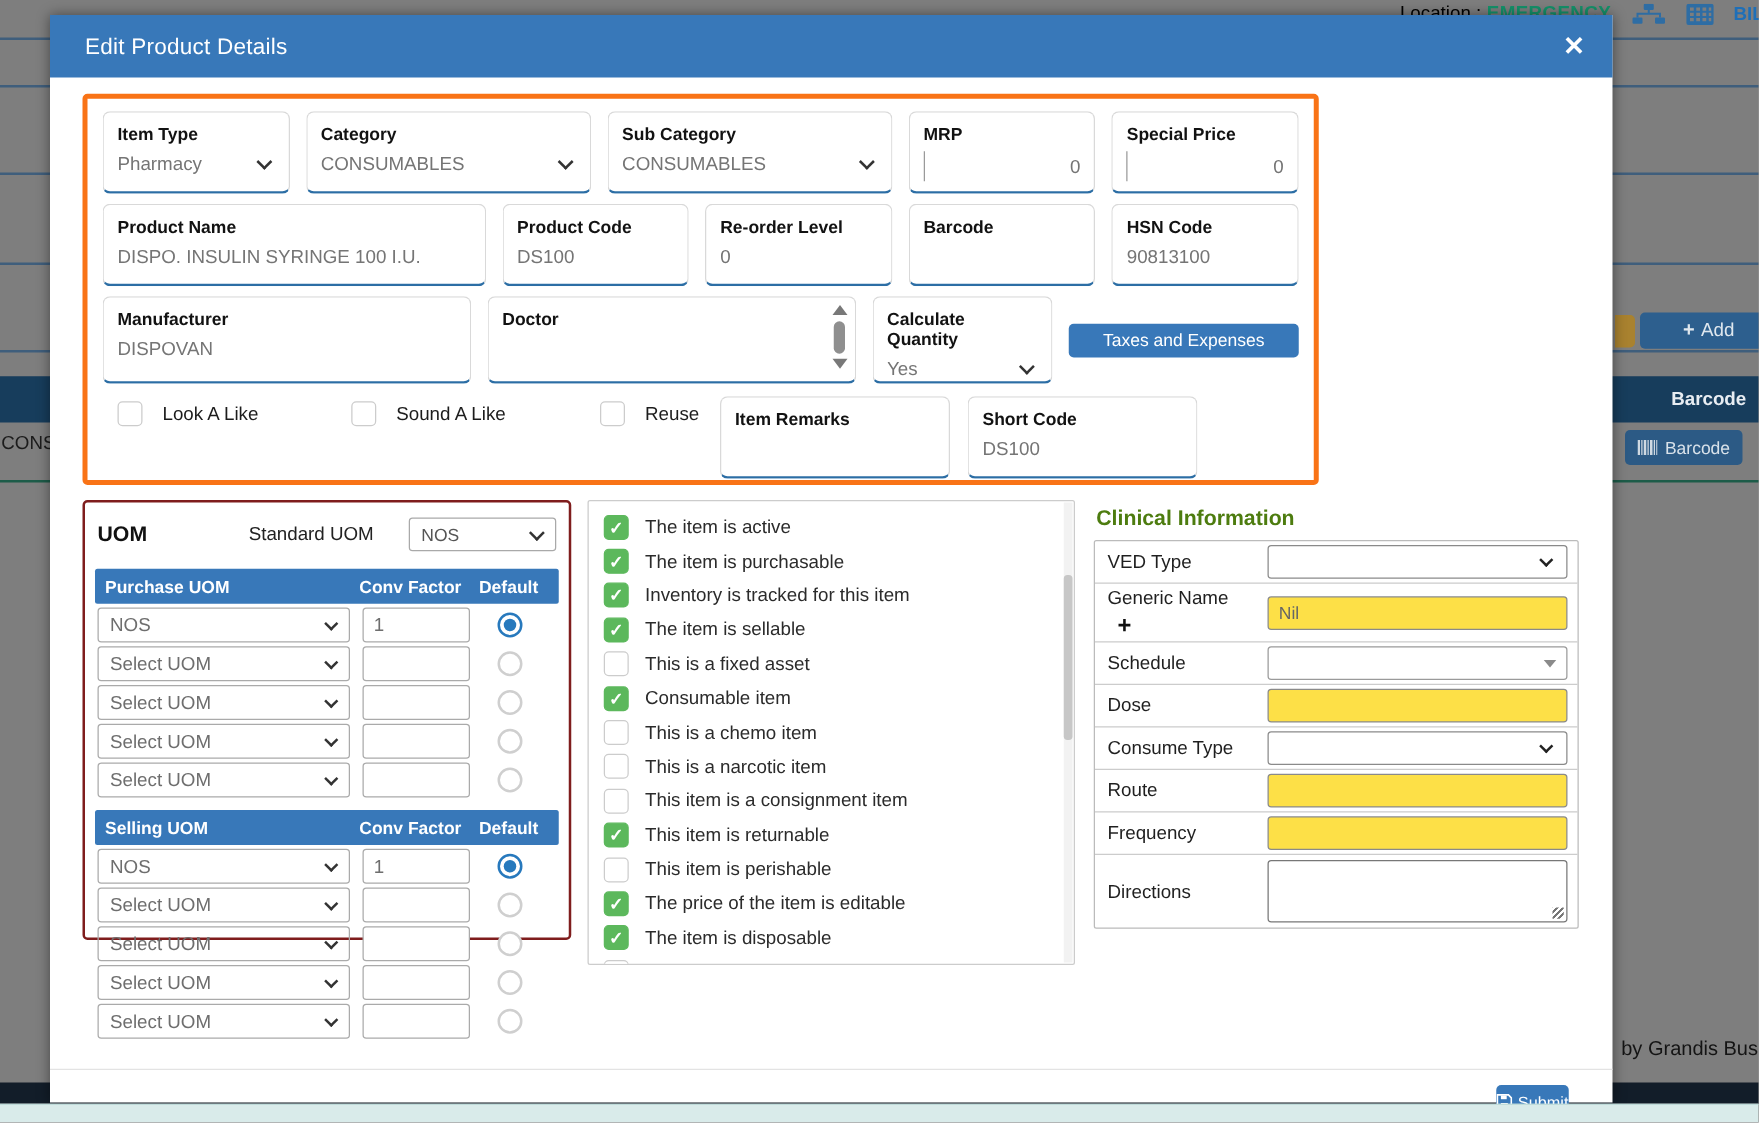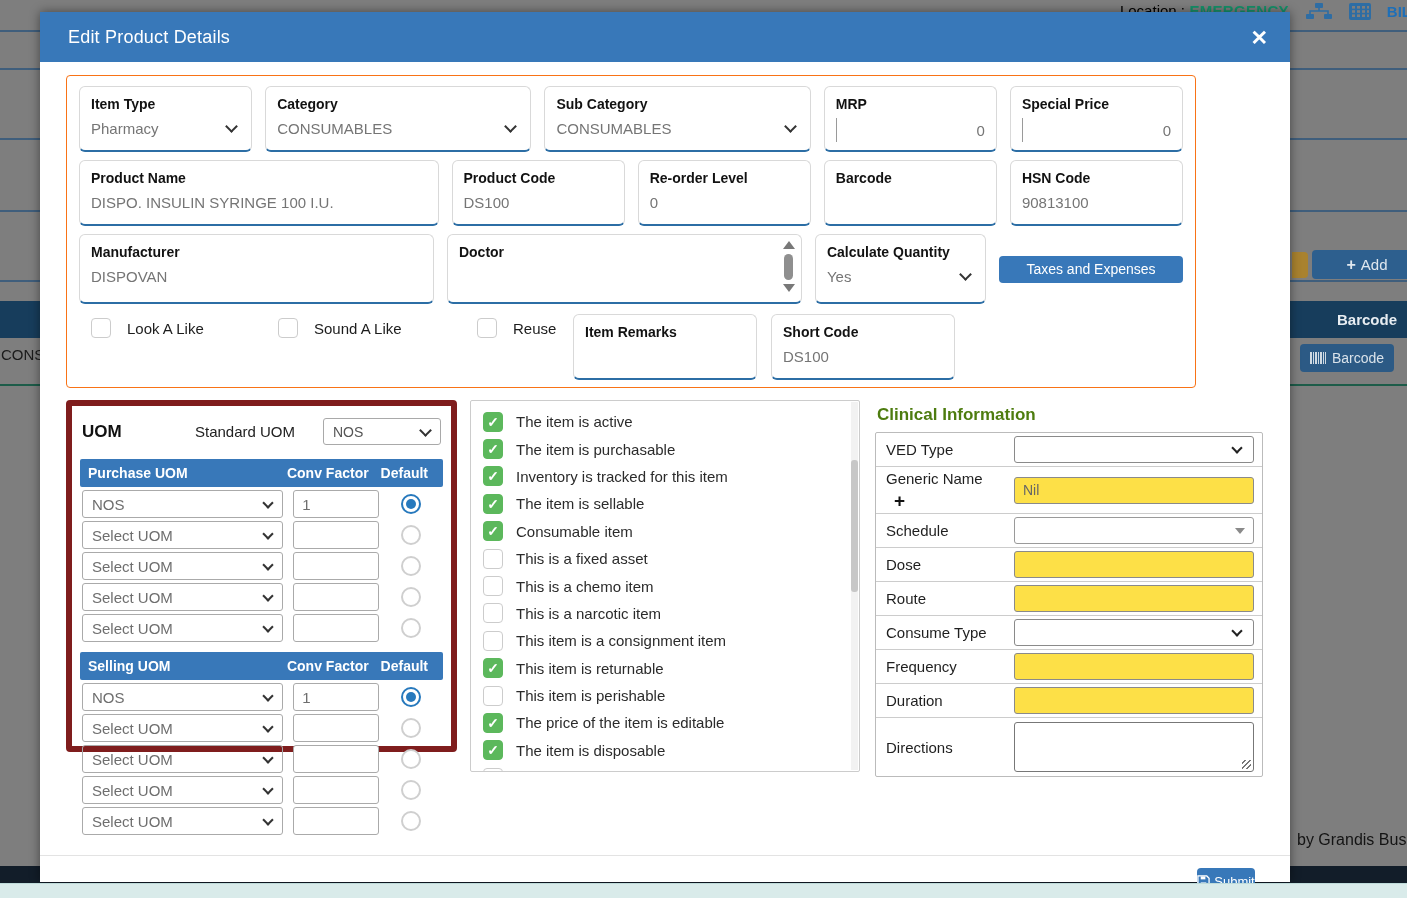--- a/index.html
+++ b/index.html
@@ -31,21 +31,21 @@
   .bil { font-size:15px; font-weight:bold; color:#1e6fb8; }
 
   
   .modal { position:absolute; left:40px; top:12px; width:1250px; height:870px; background:#fff;
     box-shadow:0 0 10px rgba(0,0,0,.45); z-index:10; }
   .modal-header { height:50px; background:#3878b9; display:flex; align-items:center; padding:0 22px 0 28px; }
   .modal-title { color:#fff; font-size:18px; letter-spacing:.2px; }
   .modal-close { margin-left:auto; color:#fff; font-size:21px; font-weight:bold; cursor:pointer; line-height:1; }
 
   
-  .section1 { position:absolute; left:26px; top:63px; width:1130px; height:313px; border:1px solid #f97316; border-radius:4px; padding:10px 12px; }
+  .section1 { position:absolute; left:26px; top:63px; width:989px; height:313px; border:4px solid #f97316; border-radius:4px; padding:10px 12px; }
   .frow { display:flex; gap:13px; margin-bottom:8px; }
   .card { border:1px solid #d9d9d9; border-bottom:2px solid #2c6ea5; border-radius:6px; padding:9px 11px 12px; height:66px; background:#fff; position:relative; }
   .card.h70 { height:70px; }
   .w-s{width:184px}.w-m{width:284px}.w-l{width:384px}
   .flabel { font-size:14px; font-weight:bold; color:#121212; }
   .fvalue { font-size:15px; color:#757575; margin-top:8px; white-space:nowrap; overflow:hidden; }
   .sel-row { display:flex; align-items:center; margin-top:8px; }
   .sel-val { font-size:15px; color:#757575; flex:1; white-space:nowrap; overflow:hidden; }
   .chev { width:9px; height:9px; border-right:2px solid #333; border-bottom:2px solid #333; transform:rotate(45deg); margin:-4px 4px 0 6px; flex:none; }
   .num-row { display:flex; align-items:center; margin-top:6px; }
@@ -68,21 +68,21 @@
   .g1{left:12px}.g2{left:199px}.g3{left:398px}
   .cb { width:20px; height:20px; border:1px solid #ccc; border-radius:4px; background:#fff; flex:none;
     display:flex; align-items:center; justify-content:center; }
   .cb.on { background:#5cb85c; border-color:#5cb85c; }
   .cb.on::after { content:"✓"; color:#fff; font-weight:bold; font-size:14px; }
   .cb-label { font-size:15px; color:#1c1c1c; }
   .remarks-card { position:absolute; left:494px; top:2px; }
   .short-card { position:absolute; left:692px; top:2px; }
 
   
-  .uom-panel { position:absolute; left:26px; top:388px; width:391px; height:352px; border:6px solid #7f1d1d; border-radius:4px; }
+  .uom-panel { position:absolute; left:26px; top:388px; width:391px; height:352px; border:2px solid #7f1d1d; border-radius:4px; }
   .uom-head { display:flex; align-items:center; padding:12px 10px 10px; }
   .uom-title { font-size:17px; font-weight:bold; color:#111; }
   .std-label { font-size:15px; color:#222; margin-left:auto; margin-right:28px; }
   .mini-sel { width:118px; height:27px; border:1px solid #a9a9a9; border-radius:3px; display:flex; align-items:center; padding:0 6px 0 9px; }
   .mini-sel .sv { font-size:14px; color:#555; flex:1; }
   .mini-sel .chev { border-color:#333; margin-top:-3px; }
   .uom-table { margin:4px 8px 6px; }
   .uom-thead { display:flex; align-items:center; height:28px; background:#3878b9; border-radius:2px; color:#fff; font-weight:bold; font-size:14px; }
   .th-uom { width:212px; padding-left:8px; } .th-conv { width:96px; } .th-def { width:64px; }
   .uom-tr { display:flex; align-items:center; margin-top:3px; }
@@ -464,26 +464,26 @@
           </li>
         <li>
             <span class="cb on"></span>
             <span class="ck-label">Inventory is tracked for this item</span>
           </li>
         <li>
             <span class="cb on"></span>
             <span class="ck-label">The item is sellable</span>
           </li>
         <li>
-            <span class="cb on"></span>
-            <span class="ck-label">Consumable item</span>
-          </li>
-        <li>
             <span class="cb"></span>
             <span class="ck-label">This is a fixed asset</span>
+          </li>
+        <li>
+            <span class="cb on"></span>
+            <span class="ck-label">Consumable item</span>
           </li>
         <li>
             <span class="cb"></span>
             <span class="ck-label">This is a chemo item</span>
           </li>
         <li>
             <span class="cb"></span>
             <span class="ck-label">This is a narcotic item</span>
           </li>
         <li>
@@ -546,42 +546,36 @@
               </div>
             </div>
         </div>
         <div class="clin-row">
           <div class="clin-label">Dose</div>
           <div class="clin-ctl">
               <input class="clin-input" readonly="" value="" style="">
             </div>
         </div>
         <div class="clin-row">
-          <div class="clin-label">Route</div>
-          <div class="clin-ctl">
-              <input class="clin-input" readonly="" value="" style="">
-            </div>
-        </div>
-        <div class="clin-row">
           <div class="clin-label">Consume Type</div>
           <div class="clin-ctl">
               <div class="fake-sel">
                 <span class="sv"></span>
                 <span class="chev"></span>
               </div>
             </div>
         </div>
         <div class="clin-row">
+          <div class="clin-label">Route</div>
+          <div class="clin-ctl">
+              <input class="clin-input" readonly="" value="" style="">
+            </div>
+        </div>
+        <div class="clin-row">
           <div class="clin-label">Frequency</div>
-          <div class="clin-ctl">
-              <input class="clin-input" readonly="" value="" style="">
-            </div>
-        </div>
-        <div class="clin-row">
-          <div class="clin-label">Duration</div>
           <div class="clin-ctl">
               <input class="clin-input" readonly="" value="" style="">
             </div>
         </div>
         <div class="clin-row" style="min-height:58px">
           <div class="clin-label">Directions</div>
           <div class="clin-ctl">
               <div class="clin-textarea">
                 <span class="resize-grip"></span>
               </div>

